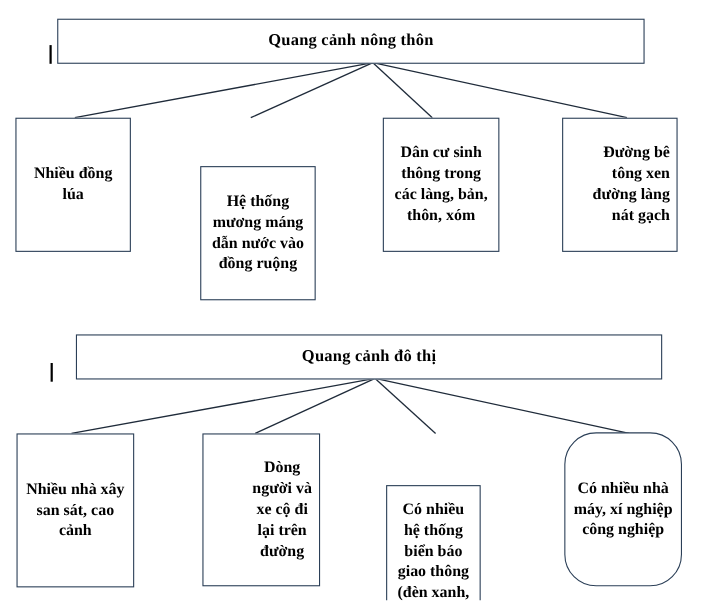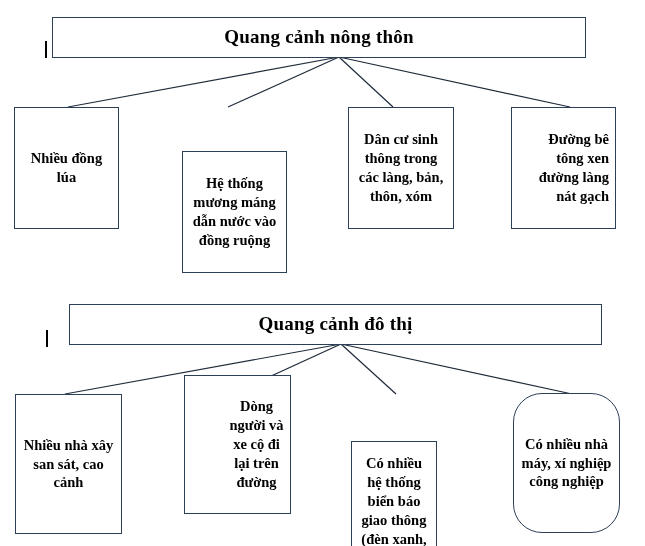--- a/index.html
+++ b/index.html
@@ -30,21 +30,21 @@
     background: #ffffff;
     display: flex;
     align-items: center;
     justify-content: center;
     text-align: center;
     color: #000000;
     font-weight: bold;
     line-height: 1.30;
   }
   .root-node {
-    font-size: 19px;
+    font-size: 15px;
     letter-spacing: 0.2px;
   }
   .leaf-node {
     font-size: 14.5px;
     padding: 4px 6px;
   }
   .leaf-text {
     display: block;
     width: 100%;
   }
@@ -97,21 +97,21 @@
   <div class="tick-mark" style="left:46px; top:330px; height:17px;"></div>
 
   <div class="node root-node" style="left:69px; top:304px; width:533px; height:41px;">
     <span class="leaf-text">Quang cảnh đô thị</span>
   </div>
 
   <div class="node leaf-node" style="left:15px; top:394px; width:107px; height:140px;">
     <span class="leaf-text">Nhiều nhà xây san sát, cao cảnh</span>
   </div>
 
-  <div class="node leaf-node" style="left:184px; top:375px; width:107px; height:139px;padding-left:44px;">
+  <div class="node leaf-node" style="left:184px; top:394px; width:107px; height:139px;padding-left:44px;">
     <span class="leaf-text">Dòng người và xe cộ đi lại trên đường</span>
   </div>
 
   <div class="node leaf-node" style="left:351px; top:393px; width:86px; height:140px;margin-top:48px;">
     <span class="leaf-text">Có nhiều hệ thống biển báo giao thông (đèn xanh, đỏ, vàng)</span>
   </div>
 
   <div class="node leaf-node" style="left:513px; top:393px; width:107px; height:140px;border-radius:29px;">
     <span class="leaf-text">Có nhiều nhà máy, xí nghiệp công nghiệp</span>
   </div>

